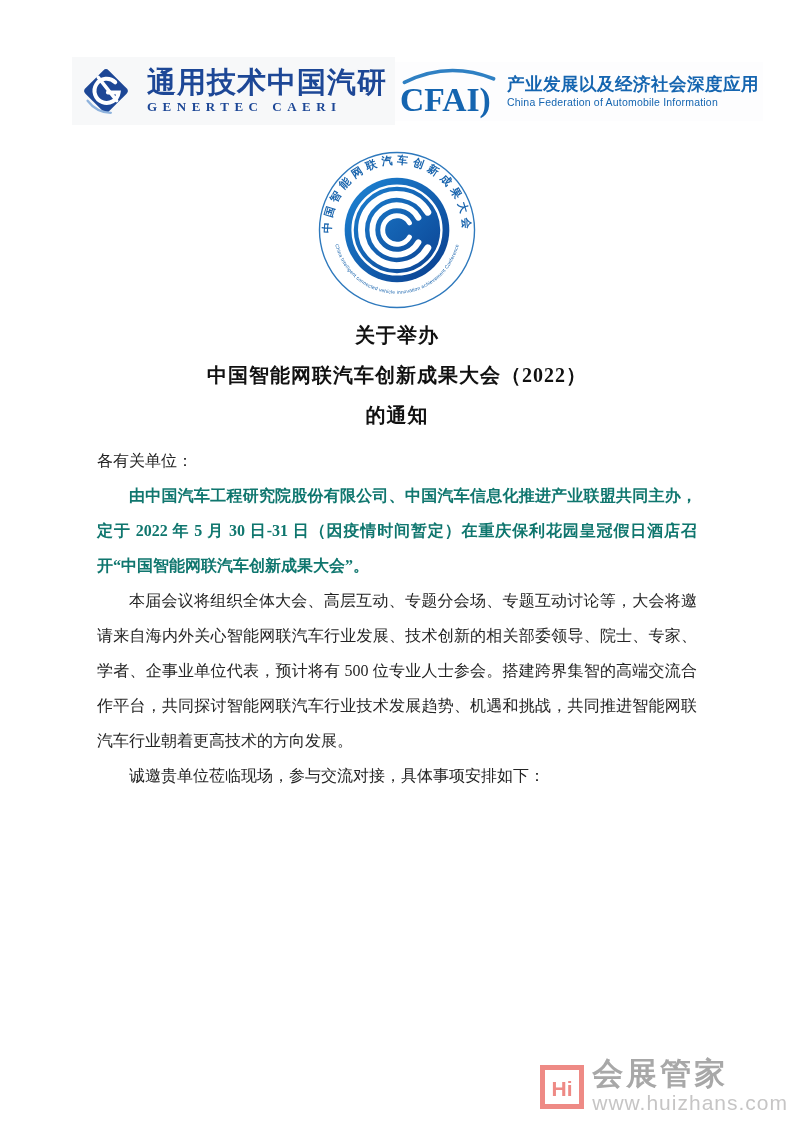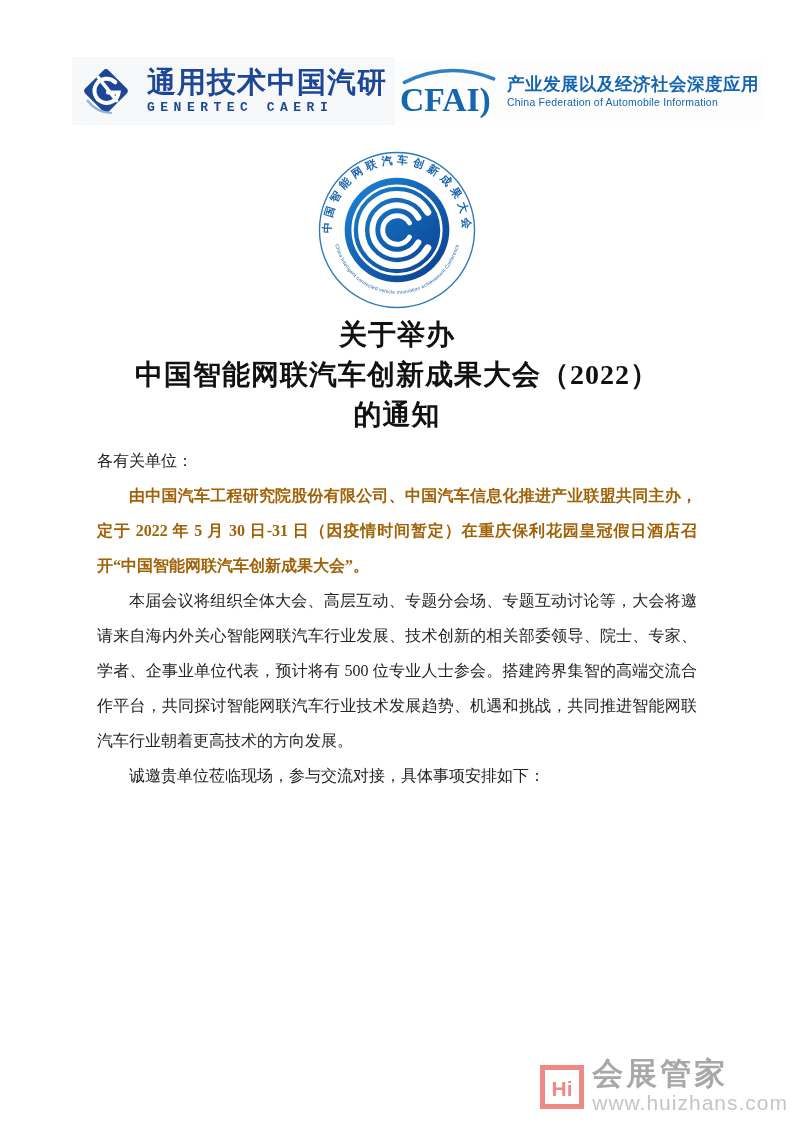--- a/index.html
+++ b/index.html
@@ -17,49 +17,49 @@
   .logo-left {
     display:flex; align-items:center; gap:10px;
     background:#f7f8f9; padding:3px 8px 3px 3px;
   }
   .logo-left-text { display:flex; flex-direction:column; }
   .logo-left-cn {
     font-family:"Liberation Sans","DejaVu Sans",sans-serif; font-weight:bold;
     font-size:29px; line-height:1.05; color:#1d4796; letter-spacing:1px; white-space:nowrap;
   }
   .logo-left-en {
-    font-family:Liberation Mono, monospace; font-weight:bold;
+    font-family:Liberation Serif, serif; font-weight:bold;
     font-size:13px; color:#1d4796; letter-spacing:5.5px; margin-top:2px; white-space:nowrap;
   }
   .logo-right { display:flex; align-items:center; gap:8px; background:#fdfdfe; padding:2px 4px; }
   .logo-right-text { display:flex; flex-direction:column; }
   .logo-right-cn {
     font-family:"Liberation Sans","DejaVu Sans",sans-serif; font-weight:bold;
     font-size:17.5px; line-height:1.15; color:#1565b0; letter-spacing:0.5px; white-space:nowrap;
   }
   .logo-right-en {
     font-family:"Liberation Sans","DejaVu Sans",sans-serif;
     font-size:10.5px; color:#1565b0; letter-spacing:0.2px; margin-top:1px; white-space:nowrap;
   }
 
   
   .emblem { width:158px; height:158px; margin:24px auto 0; }
 
   
-  .title { margin-top:6px; text-align:center; font-weight:bold; font-size:28px; line-height:40px; color:#111; }
+  .title { margin-top:6px; text-align:center; font-weight:bold; font-size:20px; line-height:40px; color:#111; }
   .title div { letter-spacing:1px; }
 
   
   .body-text {
     width:600px; margin:8px auto 0;
     font-size:16px; line-height:35px; text-align:justify; color:#242424;
   }
   .body-text p { margin:0; text-indent:2em; }
   .body-text p.salutation { text-indent:0; }
-  .body-text p.bold { font-weight:bold; color:#a16207; }
+  .body-text p.bold { font-weight:bold; color:#0f766e; }
 
   
   .watermark { position:absolute; right:6px; bottom:8px; display:flex; align-items:center; gap:7px; }
   .wm-text { display:flex; flex-direction:column; align-items:flex-start; }
   .wm-name {
     font-family:"Liberation Sans","DejaVu Sans",sans-serif; font-weight:bold;
     font-size:31px; line-height:1; color:#a8a8a8; letter-spacing:3px; white-space:nowrap;
   }
   .wm-url {
     font-family:"Liberation Sans","DejaVu Sans",sans-serif;

